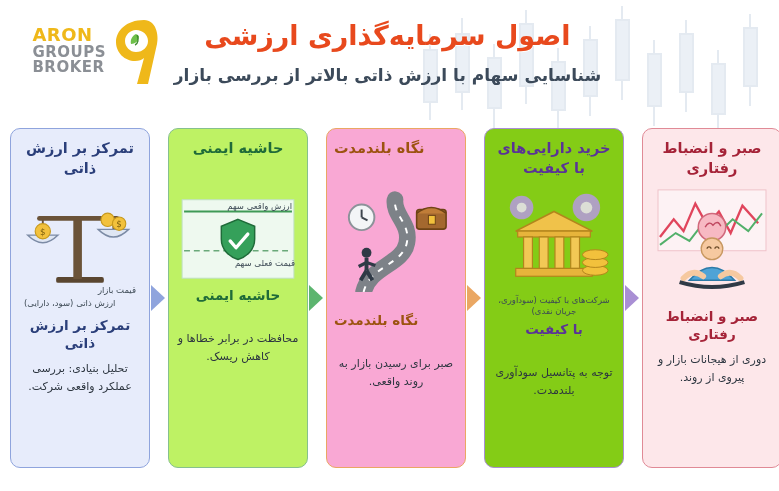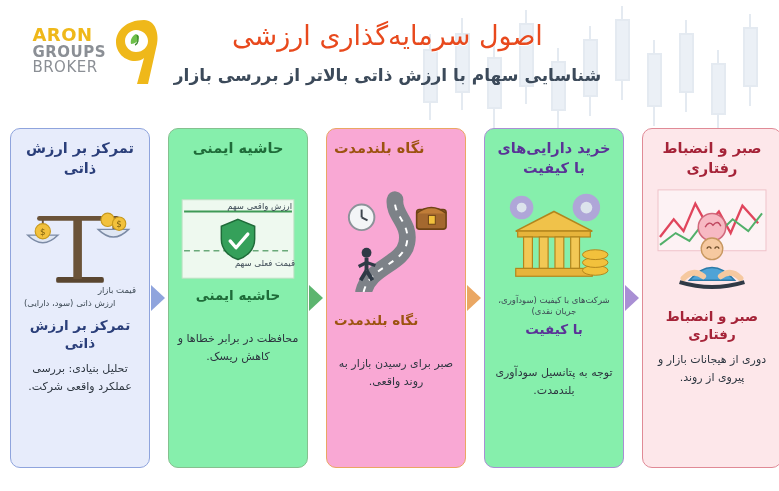--- a/index.html
+++ b/index.html
@@ -36,21 +36,21 @@
     justify-content: space-between;
     padding: 8px 14px 0 10px;
   }
   .title-block {
     flex: 1;
     text-align: center;
     padding-top: 12px;
   }
   .main-title {
     font-size: 27px;
-    font-weight: normal;
+    font-weight: bold;
     color: #e8491d;
     letter-spacing: 0px;
     margin: 0 0 14px 0;
     text-shadow: 0 1px 0 #fff;
   }
   .sub-title {
     font-size: 17px;
     font-weight: bold;
     color: #3c4a5a;
     margin: 0;
@@ -68,21 +68,21 @@
   .logo-mark { width: 52px; height: 74px; flex: none; }
   .logo-text {
     display: flex;
     flex-direction: column;
     align-items: flex-start;
     line-height: 1.05;
     direction: ltr;
   }
   .logo-line1 { font-size: 18px; font-weight: bold; color: #efb81a; letter-spacing: .5px; }
   .logo-line2 { font-size: 15px; font-weight: bold; color: #8b8f95; letter-spacing: .5px; }
-  .logo-line3 { font-size: 15px; font-weight: normal; color: #8b8f95; letter-spacing: .5px; }
+  .logo-line3 { font-size: 15px; font-weight: bold; color: #8b8f95; letter-spacing: .5px; }
 
   
   .cards {
     position: relative;
     z-index: 3;
     display: flex;
     flex-direction: row-reverse;
     align-items: stretch;
     gap: 0;
     padding: 6px 10px;
@@ -250,21 +250,21 @@
       <div class="card-subtitle" style="color:#2b3f7a;margin-top:6px;">تمرکز بر ارزش ذاتی</div>
       <div class="card-body">تحلیل بنیادی: بررسی عملکرد واقعی شرکت.</div>
     </div>
 
     <div class="arrow">
       <svg width="18" height="34" viewBox="0 0 18 34">
           <path d="M1 4 L15 17 L1 30 Z" fill="#8fa4dd"></path>
         </svg>
     </div>
 
-    <div class="card" style="background:#86efac;border-color:#86c08f;">
+    <div class="card" style="background:#bef264;border-color:#86c08f;">
       <div class="card-head" style="color:#1f6b39;">حاشیه ایمنی</div>
       <div class="card-visual">
         <svg viewBox="0 0 126 104" width="124" height="102">
           <rect x="6" y="14" width="114" height="80" fill="#eef9ef" stroke="#bfe0c4" stroke-width="1"></rect>
           <line x1="8" y1="26" x2="118" y2="26" stroke="#3f9a56" stroke-width="2"></line>
           <line x1="8" y1="66" x2="118" y2="66" stroke="#6aa97a" stroke-width="1.6" stroke-dasharray="6 4"></line>
           <path d="M63 34 l17 7 v13 c0 11 -8 18 -17 21 c-9 -3 -17 -10 -17 -21 v-13 z" fill="#35a05a" stroke="#1f6b39" stroke-width="1.5"></path>
           <path d="M55 56 l6 7 l12 -14" stroke="#ffffff" stroke-width="3.4" fill="none" stroke-linecap="round" stroke-linejoin="round"></path>
         </svg>
       </div>
@@ -303,21 +303,21 @@
       <div class="card-subtitle" style="color:#9c5310;margin-top:18px;">نگاه بلندمدت</div>
       <div class="card-body">صبر برای رسیدن بازار به روند واقعی.</div>
     </div>
 
     <div class="arrow">
       <svg width="18" height="34" viewBox="0 0 18 34">
           <path d="M1 4 L15 17 L1 30 Z" fill="#eaa763"></path>
         </svg>
     </div>
 
-    <div class="card" style="background:#86efac;border-color:#a98fd4;">
+    <div class="card" style="background:#84cc16;border-color:#a98fd4;">
       <div class="card-head" style="color:#5a3397;">خرید دارایی‌های با کیفیت</div>
       <div class="card-visual">
         <svg viewBox="0 0 126 108" width="124" height="106">
           <g fill="#b79ae0" opacity="0.85">
             <circle cx="30" cy="24" r="12"></circle>
               <circle cx="30" cy="24" r="5" fill="#ece2f8"></circle>
             <circle cx="96" cy="24" r="14"></circle>
               <circle cx="96" cy="24" r="6" fill="#ece2f8"></circle>
           </g>
           <path d="M63 28 L102 48 H24 Z" fill="#f0c24a" stroke="#b2851c" stroke-width="1.6"></path>

